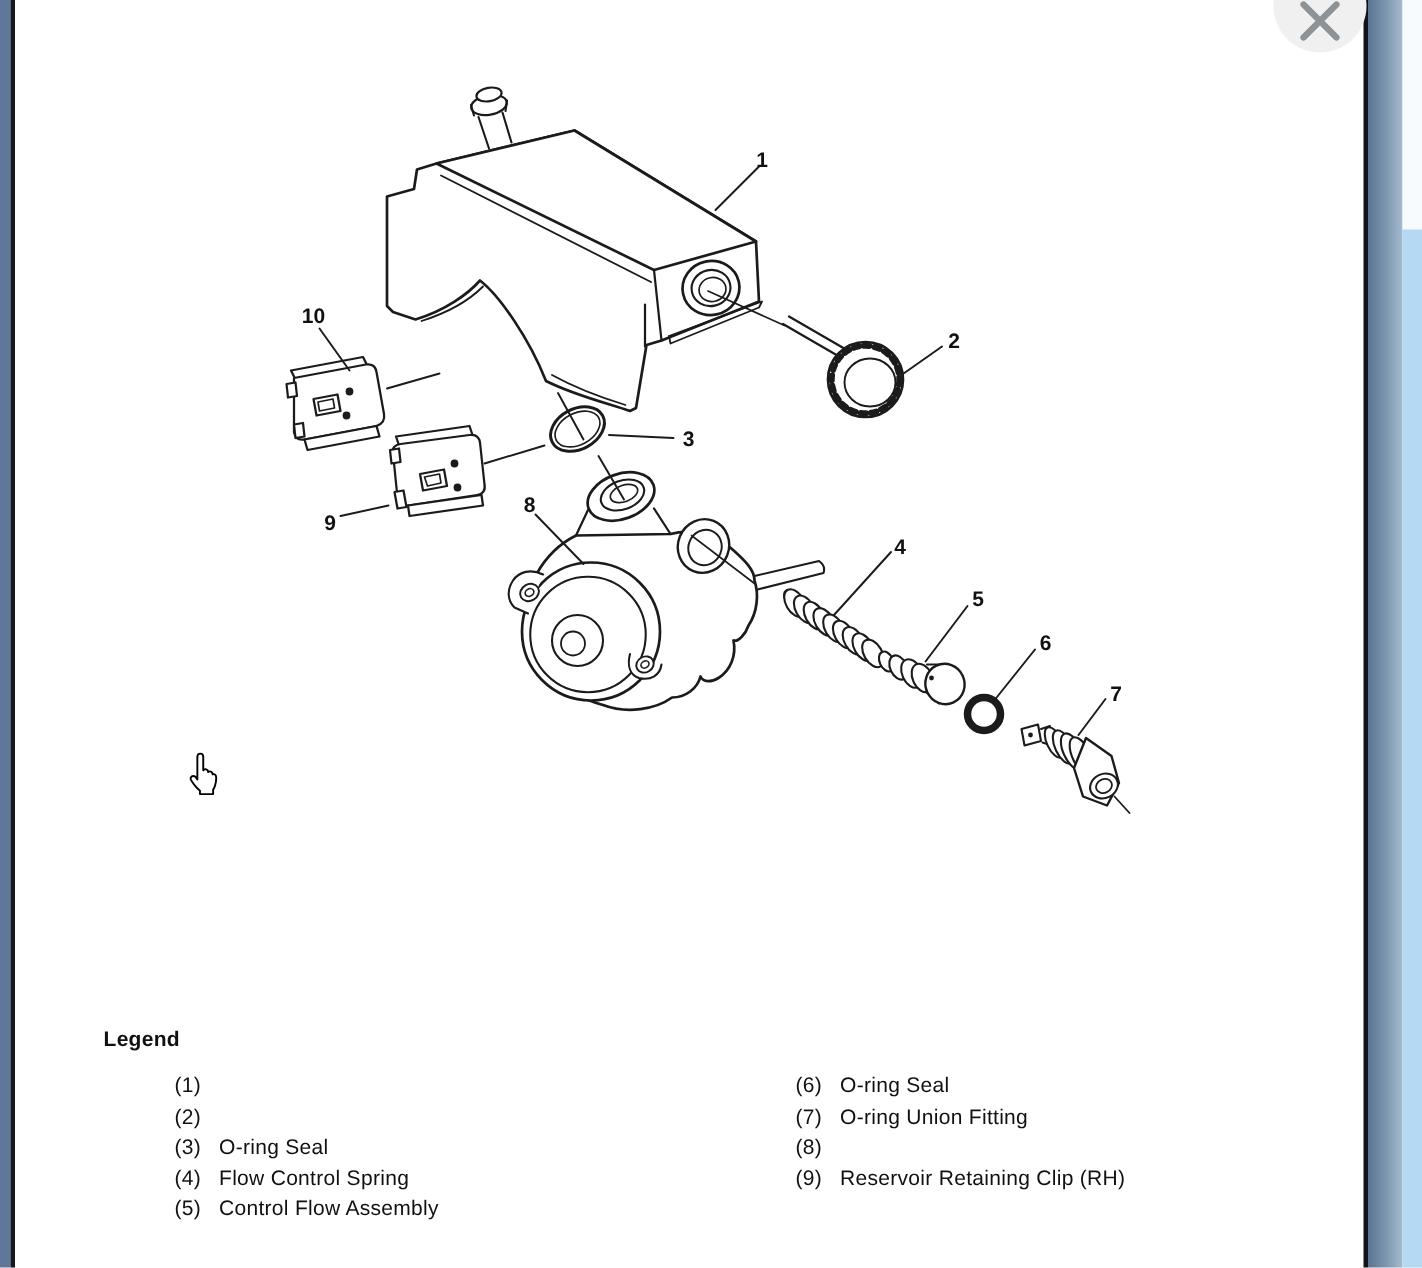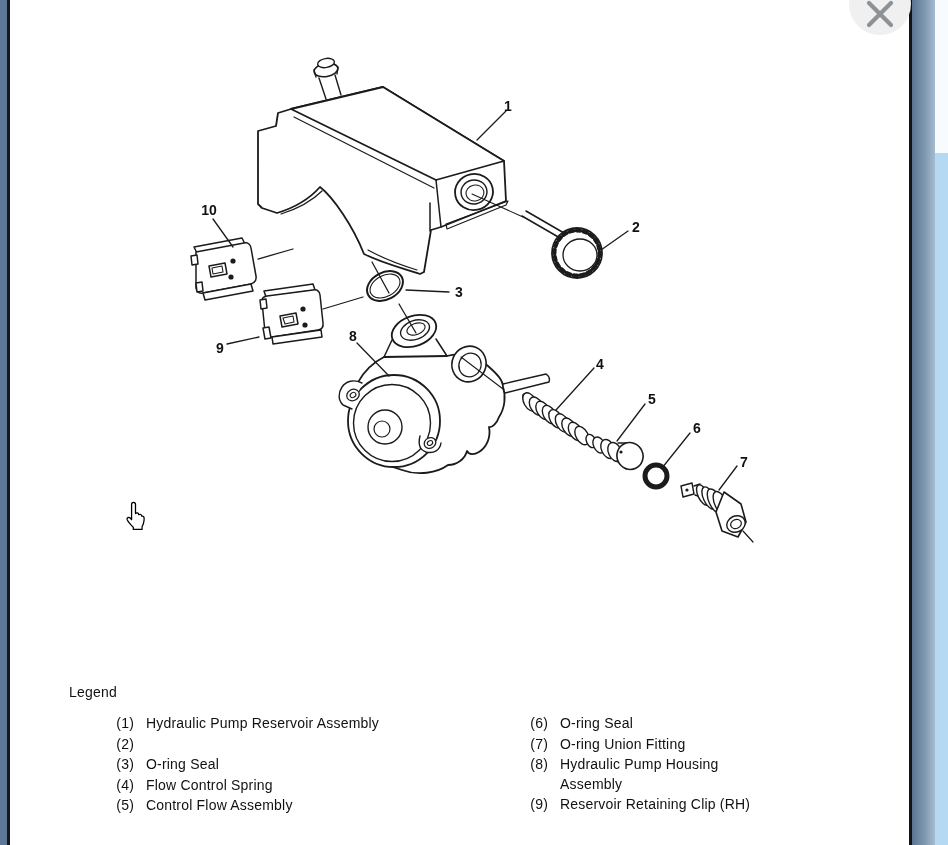--- a/index.html
+++ b/index.html
@@ -24,21 +24,21 @@
     background:#f0f0f1;display:flex;align-items:flex-end;justify-content:center;
     padding-bottom:6px;box-sizing:border-box;cursor:pointer;
   }
 
   
   .diagram-svg{position:absolute;left:0;top:0;}
   .callout-label{font-family:"Liberation Sans",sans-serif;font-size:14px;font-weight:bold;fill:#111;}
 
   
   .legend{position:absolute;left:69px;top:684px;color:#111;}
-  .legend-title{font-size:14px;font-weight:normal;letter-spacing:.2px;margin:0 0 14px 0;}
+  .legend-title{font-size:14px;font-weight:bold;letter-spacing:.2px;margin:0 0 14px 0;}
   .legend-cols{position:relative;}
   .legend-col{position:absolute;top:0;}
   .legend-col.left{left:25px;width:330px;}
   .legend-col.right{left:439px;width:330px;}
   .lrow{display:flex;margin-bottom:1px;}
   .lnum{width:40px;text-align:right;flex:0 0 40px;font-size:14px;line-height:19.5px;letter-spacing:.2px;}
   .ltext{margin-left:12px;font-size:14px;line-height:19.5px;letter-spacing:.2px;}
   .ltext2:empty{display:none;}
 
   
@@ -227,21 +227,21 @@
   </g>
 </svg>
 </div>
 
 <div class="legend">
   <div class="legend-title">Legend</div>
   <div class="legend-cols">
     <div class="legend-col left">
       <div class="lrow">
         <span class="lnum">(1)</span>
-        <span class="ltext"><span>Hydraulic Pump Reservoir Assembly</span></span>
+        <span class="ltext"></span>
       </div>
       <div class="lrow">
         <span class="lnum">(2)</span>
       </div>
       <div class="lrow">
         <span class="lnum">(3)</span>
         <span class="ltext"><span>O-ring Seal</span></span>
       </div>
       <div class="lrow">
         <span class="lnum">(4)</span>
@@ -256,21 +256,20 @@
       <div class="lrow">
         <span class="lnum">(6)</span>
         <span class="ltext"><span>O-ring Seal</span></span>
       </div>
       <div class="lrow">
         <span class="lnum">(7)</span>
         <span class="ltext"><span>O-ring Union Fitting</span></span>
       </div>
       <div class="lrow">
         <span class="lnum">(8)</span>
-        <span class="ltext"><span>Hydraulic Pump Housing</span><div class="ltext2">Assembly</div></span>
       </div>
       <div class="lrow">
         <span class="lnum">(9)</span>
         <span class="ltext"><span>Reservoir Retaining Clip (RH)</span></span>
       </div>
     </div>
   </div>
 </div>
 
 <div class="frame-left-bar"></div>

